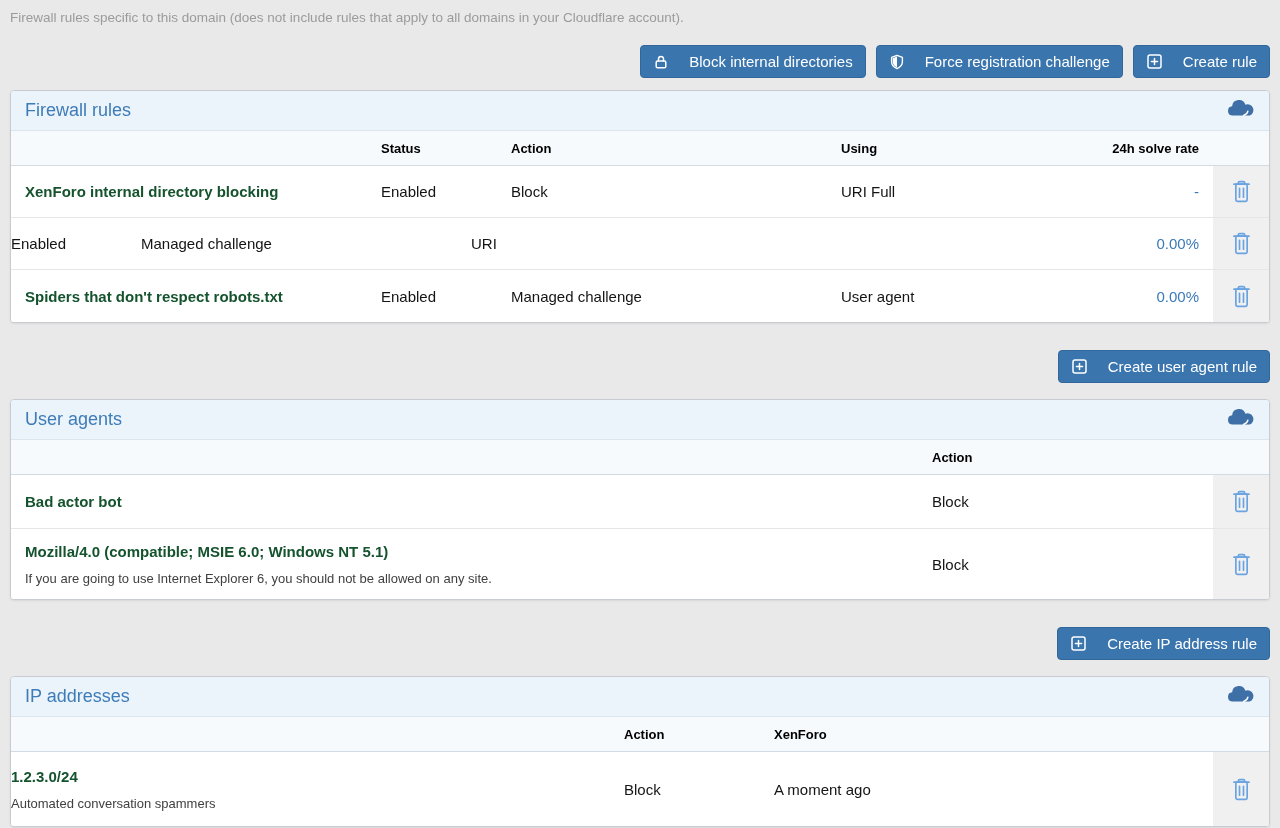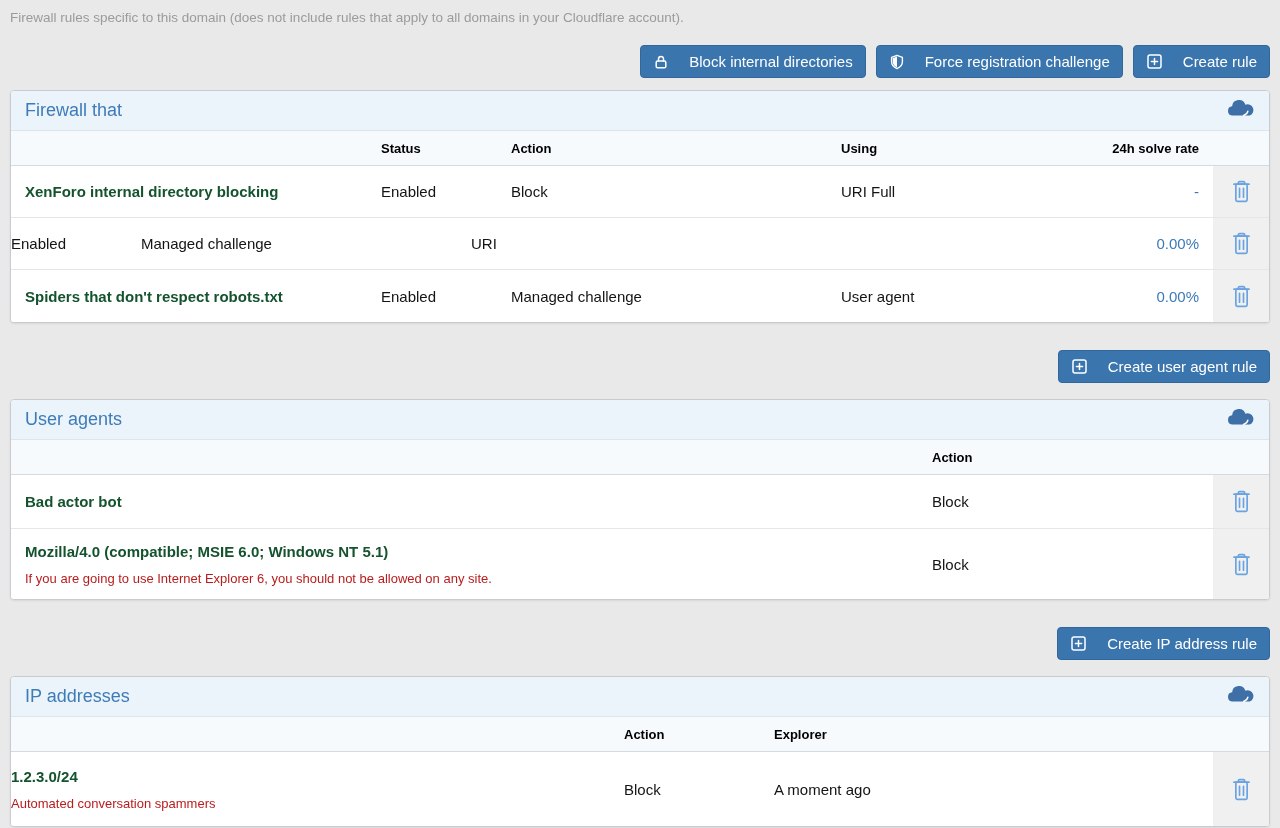--- a/index.html
+++ b/index.html
@@ -77,21 +77,21 @@
 
   .c-trash {
     flex:0 0 56px; background:#f0f0f0;
     display:flex; align-items:center; justify-content:center;
   }
   .thead .c-trash { background:transparent; }
   .trash-btn { background:none; border:none; padding:4px; cursor:pointer; line-height:0; }
 
   .rule-name { font-weight:bold; color:#14532d; }
   .name-wrap { display:flex; flex-direction:column; justify-content:center; }
-  .sub { font-size:13px; color:#b91c1c; font-weight:normal; margin-top:11px; }
+  .sub { font-size:13px; color:#404040; font-weight:normal; margin-top:11px; }
   .solve-val { color:#3c7bb8; }
 </style>
 </head>
 <body>
 
 <div class="container">
 
   <p class="desc">Firewall rules specific to this domain (does not include rules that apply to all domains in your Cloudflare account).</p>
 
   <div class="toolbar">
@@ -119,21 +119,21 @@
           <rect x="2" y="2" width="13" height="13" rx="2"></rect>
           <path d="M8.5 5.4v6.2M5.4 8.5h6.2"></path>
         </svg>
       </span>
       <span>Create rule</span>
     </button>
   </div>
 
   <section class="panel fw">
     <div class="panel-title-bar">
-      <span class="panel-title">Firewall that</span>
+      <span class="panel-title">Firewall rules</span>
       <span>
         <svg width="30" height="19" viewBox="0 0 32 20">
           <path d="M8.2 17.5a5 5 0 0 1-.6-9.96A7.3 7.3 0 0 1 21.8 5.9 5.4 5.4 0 0 1 26.3 17.5 Z" fill="#3e6fa6"></path>
           <path d="M19.8 17.5q4-1.2 4.6-4.6" stroke="#fff" stroke-width="1.5" fill="none" stroke-linecap="round"></path>
         </svg>
       </span>
     </div>
     <div class="thead">
       <div class="cell c-name"></div>
       <div class="cell c-status">Status</div>
@@ -279,21 +279,21 @@
       <span>
         <svg width="30" height="19" viewBox="0 0 32 20">
           <path d="M8.2 17.5a5 5 0 0 1-.6-9.96A7.3 7.3 0 0 1 21.8 5.9 5.4 5.4 0 0 1 26.3 17.5 Z" fill="#3e6fa6"></path>
           <path d="M19.8 17.5q4-1.2 4.6-4.6" stroke="#fff" stroke-width="1.5" fill="none" stroke-linecap="round"></path>
         </svg>
       </span>
     </div>
     <div class="thead">
       <div class="cell c-name"></div>
       <div class="cell c-action">Action</div>
-      <div class="cell c-created">Explorer</div>
+      <div class="cell c-created">XenForo</div>
       <div class="cell c-trash"></div>
     </div>
 
     <div class="trow">
       <div class="cell c-name">
         <div class="name-wrap">
           <span class="rule-name">1.2.3.0/24</span>
           <span class="sub">Automated conversation spammers</span>
         </div>
       </div>

